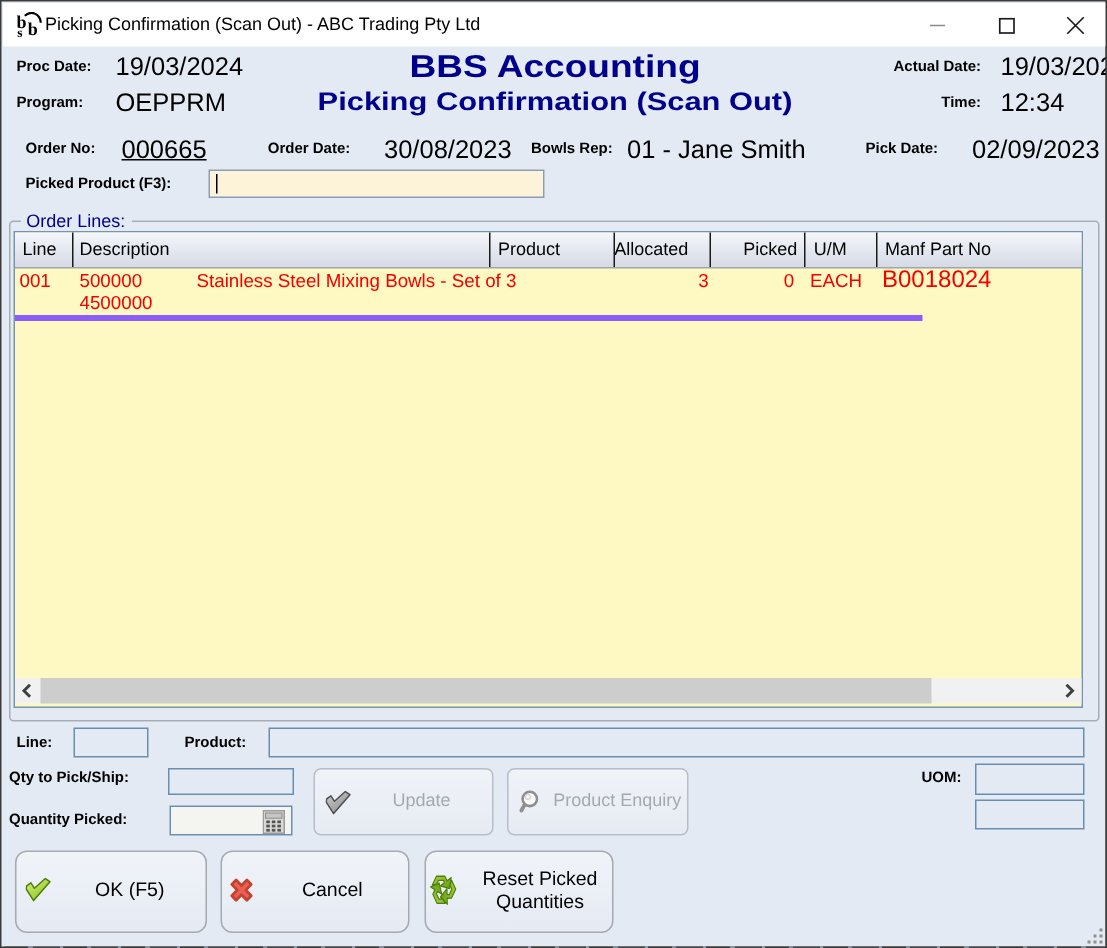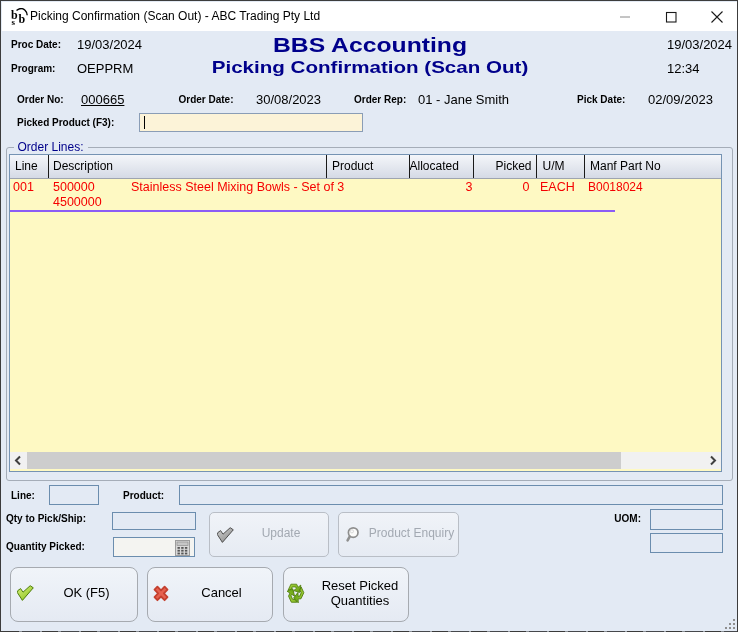--- a/index.html
+++ b/index.html
@@ -1,21 +1,21 @@
 <!DOCTYPE html>
 <html><head>
 <meta charset="utf-8">
 <style>
 html,body{margin:0;padding:0;}
 body{width:738px;height:632px;overflow:hidden;font-family:"Liberation Sans",sans-serif;}
 #win{position:absolute;left:0;top:0;width:738px;height:632px;background:#e3eaf4;box-sizing:border-box;border:1px solid #3c3c3c;}
 .abs{position:absolute;}
 .b{font-weight:bold;}
 .t12{font-size:10px;line-height:14px;color:#000;white-space:nowrap;}
-.t13{font-size:13px;line-height:15px;color:#000;white-space:nowrap;}
+.t13{font-size:17px;line-height:15px;color:#000;white-space:nowrap;}
 .navy{color:#00008b;}
 
 #titlebar{position:absolute;left:1px;top:1px;width:736px;height:29px;background:#fff;}
 #title{position:absolute;font-size:12px;line-height:14px;color:#000;white-space:nowrap;}
 .winbtn{position:absolute;top:0;width:46px;height:29px;}
 
 .link{color:#000000;text-decoration:underline;}
 #pickedinput{position:absolute;left:138px;top:112px;width:222px;height:17px;background:#fcf3d8;border:1px solid #8a9db6;}
 #caret{position:absolute;left:4px;top:2px;width:1px;height:13px;background:#000;}
 
@@ -60,28 +60,30 @@
         <path d="M17.5,9.5 L28.5,20.5 M28.5,9.5 L17.5,20.5" stroke="#1a1a1a" stroke-width="1.1"></path>
       </svg>
  </div>
 
  <div class="abs t12 b" style="left:10px;top:36.5px">Proc Date:</div>
  <div class="abs t13" style="left:76px;top:36px">19/03/2024</div>
  <div class="abs t12 b" style="left:10px;top:60.5px">Program:</div>
  <div class="abs t13" style="left:76px;top:60px">OEPPRM</div>
  <div class="abs navy b" style="left:0;top:32px;width:738px;text-align:center;font-size:21px;line-height:23px;transform:scaleX(1.177)">BBS Accounting</div>
  <div class="abs navy b" style="left:0;top:56.5px;width:738px;text-align:center;font-size:17px;line-height:19px;transform:scaleX(1.21)">Picking Confirmation (Scan Out)</div>
+ <div class="abs t12 b" style="left:0;top:36.5px;width:653px;text-align:right">Actual Date:</div>
  <div class="abs t13" style="left:666px;top:36px">19/03/2024</div>
+ <div class="abs t12 b" style="left:0;top:60.5px;width:653px;text-align:right">Time:</div>
  <div class="abs t13" style="left:666px;top:60px">12:34</div>
 
  <div class="abs t12 b" style="left:16px;top:91.5px">Order No:</div>
  <div class="abs t13 link" style="left:80px;top:90.5px">000665</div>
  <div class="abs t12 b" style="left:177.5px;top:91.5px">Order Date:</div>
  <div class="abs t13" style="left:255px;top:90.5px">30/08/2023</div>
- <div class="abs t12 b" style="left:353px;top:91.5px">Order Rep:</div>
+ <div class="abs t12 b" style="left:353px;top:91.5px">Bowls Rep:</div>
  <div class="abs t13" style="left:417px;top:90.5px">01 - Jane Smith</div>
  <div class="abs t12 b" style="left:576px;top:91.5px">Pick Date:</div>
  <div class="abs t13" style="left:647px;top:90.5px">02/09/2023</div>
 
  <div class="abs t12 b" style="left:16px;top:115px">Picked Product (F3):</div>
  <div id="pickedinput">
       <div id="caret"></div>
     </div>
 
  <div id="grp">
@@ -90,28 +92,28 @@
    <div id="thead">
     <div class="th" style="width:39px">Line</div>
     <div class="th" style="width:278px;padding-left:4px">Description</div>
     <div class="th" style="width:82.5px">Product</div>
     <div class="th thr" style="width:64px;padding-right:20px">Allocated</div>
     <div class="th thr" style="width:63px;padding-right:4px">Picked</div>
     <div class="th" style="width:48.5px;padding-left:6px">U/M</div>
     <div class="th" style="width:136px;padding-left:5px;border-right:none">Manf Part No</div>
    </div>
 
-   <div class="abs red" style="left:0;top:24px;width:605px;height:31px;border-bottom:2px solid #8b5cf6;font-size:12.5px;line-height:14.5px;white-space:nowrap">
+   <div class="abs red" style="left:0;top:24px;width:605px;height:31px;border-bottom:4px solid #8b5cf6;font-size:12.5px;line-height:14.5px;white-space:nowrap">
      <div class="abs" style="left:3px;top:1px">001</div>
      <div class="abs" style="left:43px;top:1px">500000<br>4500000</div>
      <div class="abs" style="left:121px;top:1px">Stainless Steel Mixing Bowls - Set of 3</div>
      <div class="abs" style="left:399.5px;top:1px;width:63px;text-align:right">3</div>
      <div class="abs" style="left:463.5px;top:1px;width:56px;text-align:right">0</div>
      <div class="abs" style="left:530px;top:1px">EACH</div>
-     <div class="abs" style="left:578px;top:1px;font-size:12px">B0018024</div>
+     <div class="abs" style="left:578px;top:1px;font-size:16px">B0018024</div>
    </div>
 
    <div id="hscroll">
      <div id="hthumb"></div>
      <svg class="abs" style="left:0;top:0" width="17" height="17">
             <path d="M10,4.5 L6,8.5 L10,12.5" fill="none" stroke="#404040" stroke-width="2"></path>
           </svg>
      <svg class="abs" style="left:694px;top:0" width="17" height="17">
             <path d="M7,4.5 L11,8.5 L7,12.5" fill="none" stroke="#404040" stroke-width="2"></path>
           </svg>

